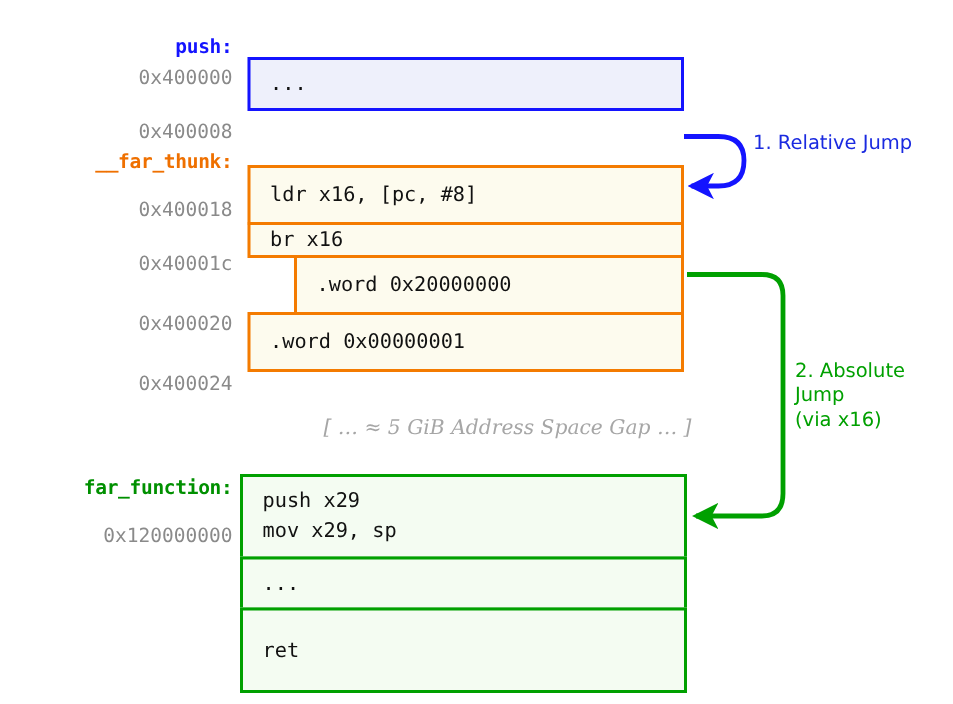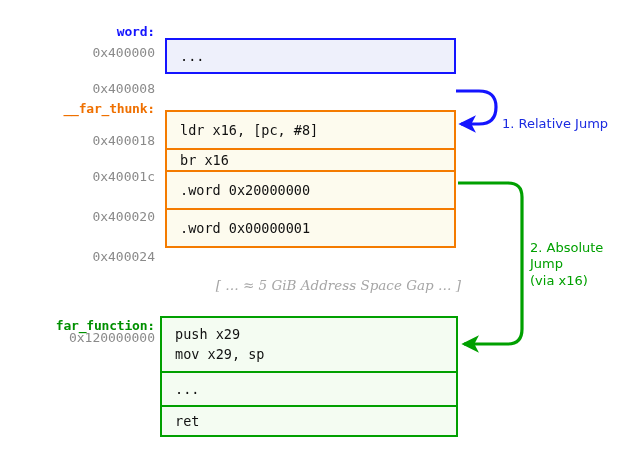--- a/index.html
+++ b/index.html
@@ -126,50 +126,50 @@
       <marker id="arrowGreen" viewBox="0 0 10 10" refX="8.5" refY="5" markerWidth="5.5" markerHeight="5.5" orient="auto-start-reverse">
         <path d="M 0 0 L 10 5 L 0 10 L 2.6 5 z" fill="#00a000"></path>
       </marker>
     </defs>
 
     <path d="M 456 91 L 479 91 Q 496 91 496 107 Q 496 124 479 124 L 461 124" fill="none" stroke="#1414ff" stroke-width="3.2" marker-end="url(#arrowBlue)"></path>
 
     <path d="M 458 183 L 508 183 Q 522 183 522 197 L 522 329 Q 522 344 508 344 L 464 344" fill="none" stroke="#00a000" stroke-width="3.2" marker-end="url(#arrowGreen)"></path>
   </svg>
 
-  <div class="label main" style="left:5px; top:24px;">word:</div>
+  <div class="label main" style="left:5px; top:24px;">push:</div>
   <div class="addr" style="left:5px; top:45px;">0x400000</div>
   <div class="addr" style="left:5px; top:81px;">0x400008</div>
 
   <div class="label thunk" style="left:5px; top:101px;">__far_thunk:</div>
   <div class="addr" style="left:5px; top:117px;margin-top:16px;">0x400018</div>
   <div class="addr" style="left:5px; top:169px;">0x40001c</div>
   <div class="addr" style="left:5px; top:209px;">0x400020</div>
   <div class="addr" style="left:5px; top:249px;">0x400024</div>
 
   <div class="label farfunc" style="left:5px; top:318px;">far_function:</div>
-  <div class="addr" style="left:5px; top:330px;">0x120000000</div>
+  <div class="addr" style="left:5px; top:350px;">0x120000000</div>
 
   <div class="block blue" style="left:165px; top:38px; width:291px;">
     <div class="row" style="height:36px;">...</div>
   </div>
 
   <div class="block orange" style="left:165px; top:110px; width:291px;">
     <div class="row" style="height:40px;">ldr x16, [pc, #8]</div>
     <div class="row" style="height:24px; margin-top:-2px;">br x16</div>
-    <div class="row" style="height:40px; margin-top:-2px;">.word 0x20000000</div>
+    <div class="row" style="height:40px; margin-top:-2px;margin-left:31px;">.word 0x20000000</div>
     <div class="row" style="height:40px; margin-top:-2px;">.word 0x00000001</div>
   </div>
 
   <div class="gap-note" style="left:170px; top:277px; width:291px; text-align:right;">[ … ≈ 5 GiB Address Space Gap … ]</div>
 
   <div class="block green" style="left:160px; top:316px; width:298px;">
     <div class="row" style="height:57px; line-height:1.45;">push x29
 mov x29, sp</div>
     <div class="row" style="height:36px; margin-top:-2px;">...</div>
-    <div class="row" style="height:32px; margin-top:-2px;">ret</div>
+    <div class="row" style="height:57px; margin-top:-2px;">ret</div>
   </div>
 
-  <div class="annot blue" style="left:502px; top:116px;">1. Relative Jump</div>
+  <div class="annot blue" style="left:502px; top:88px;">1. Relative Jump</div>
   <div class="annot green" style="left:530px; top:240px;">2. Absolute Jump
 (via x16)</div>
 
 </div>
 
 </body></html>

